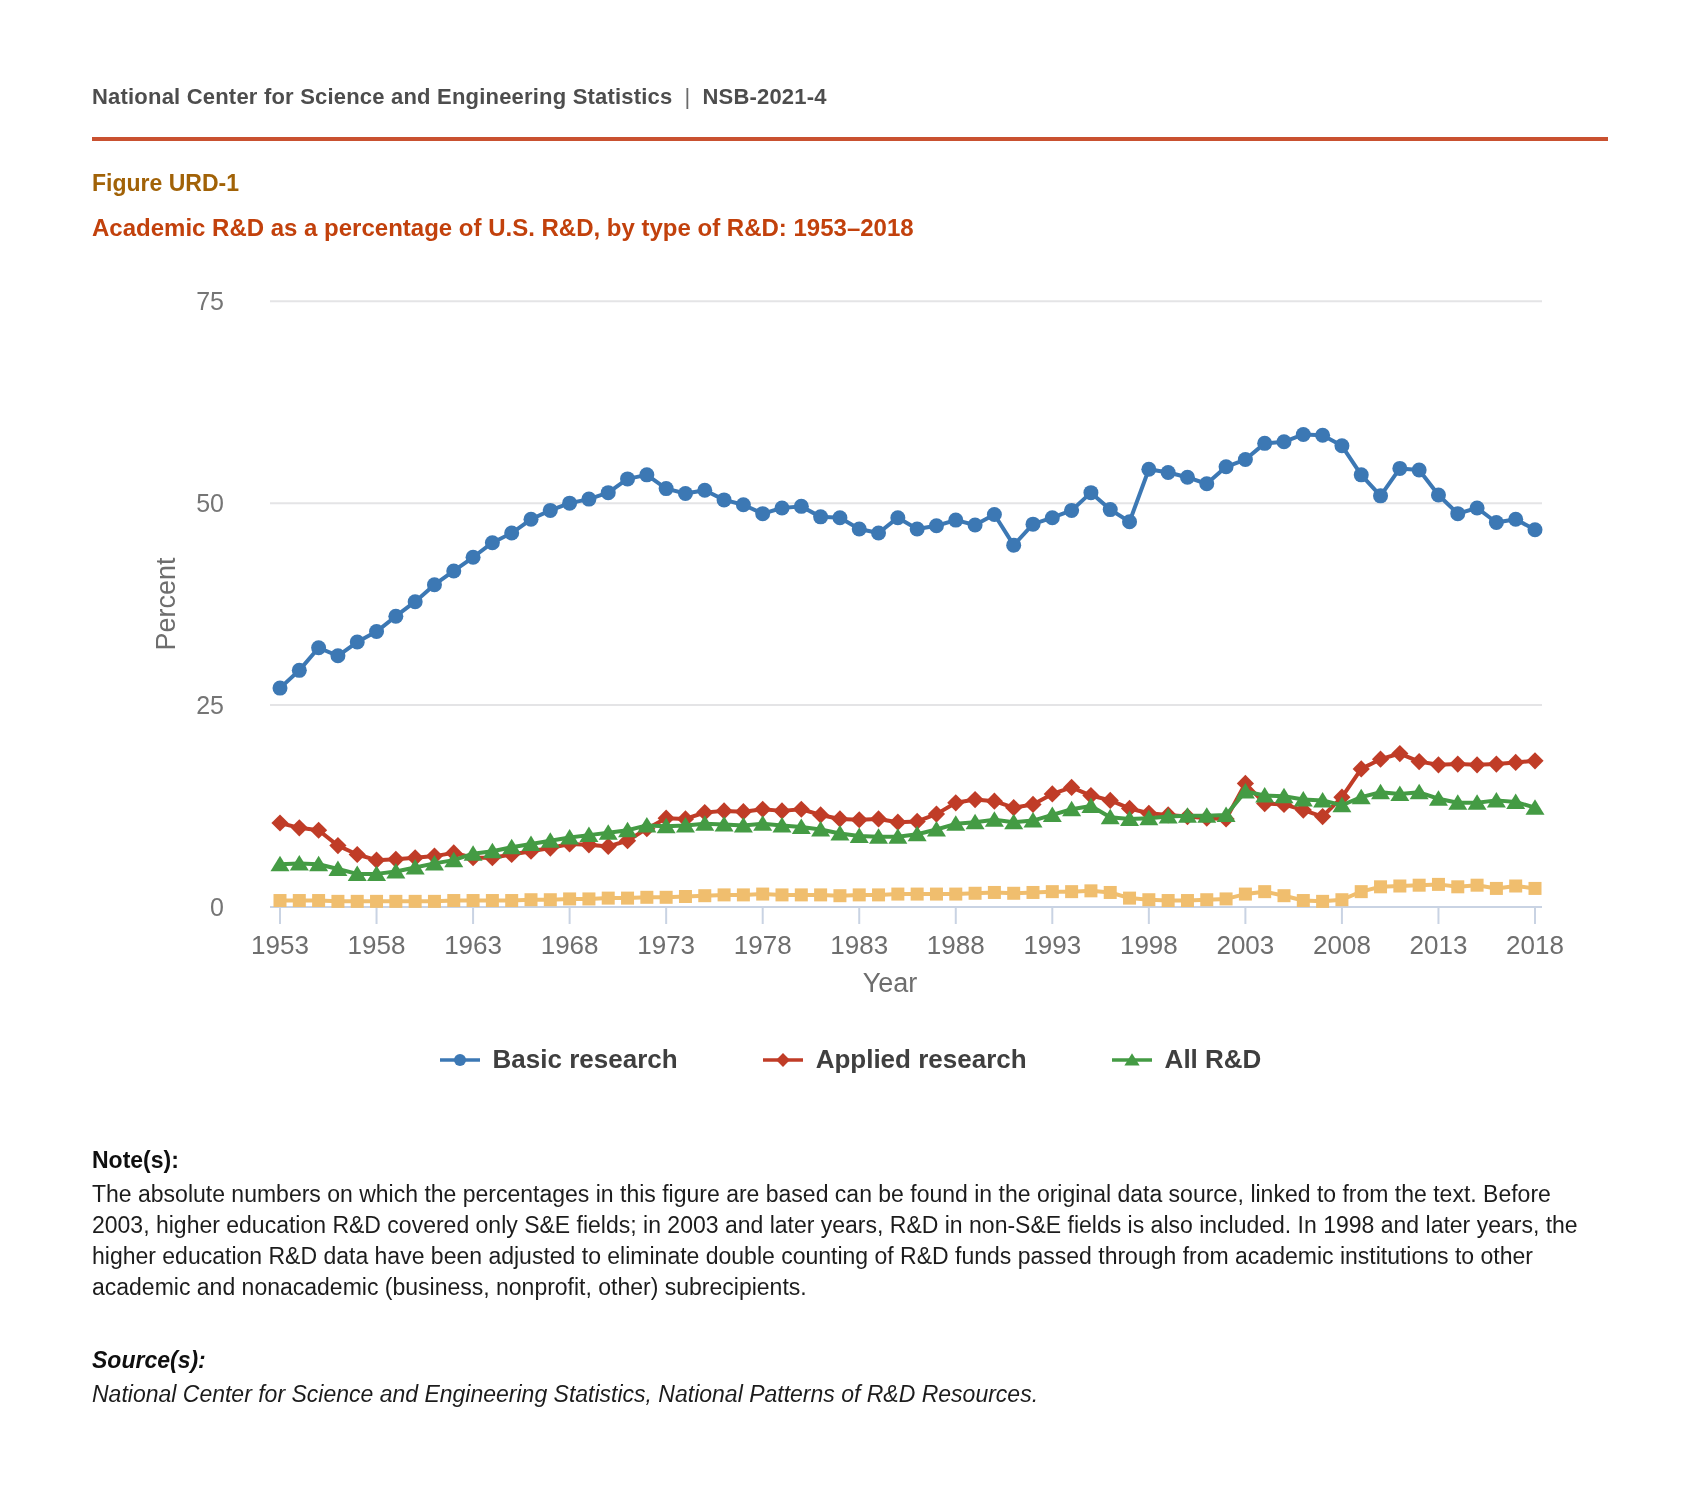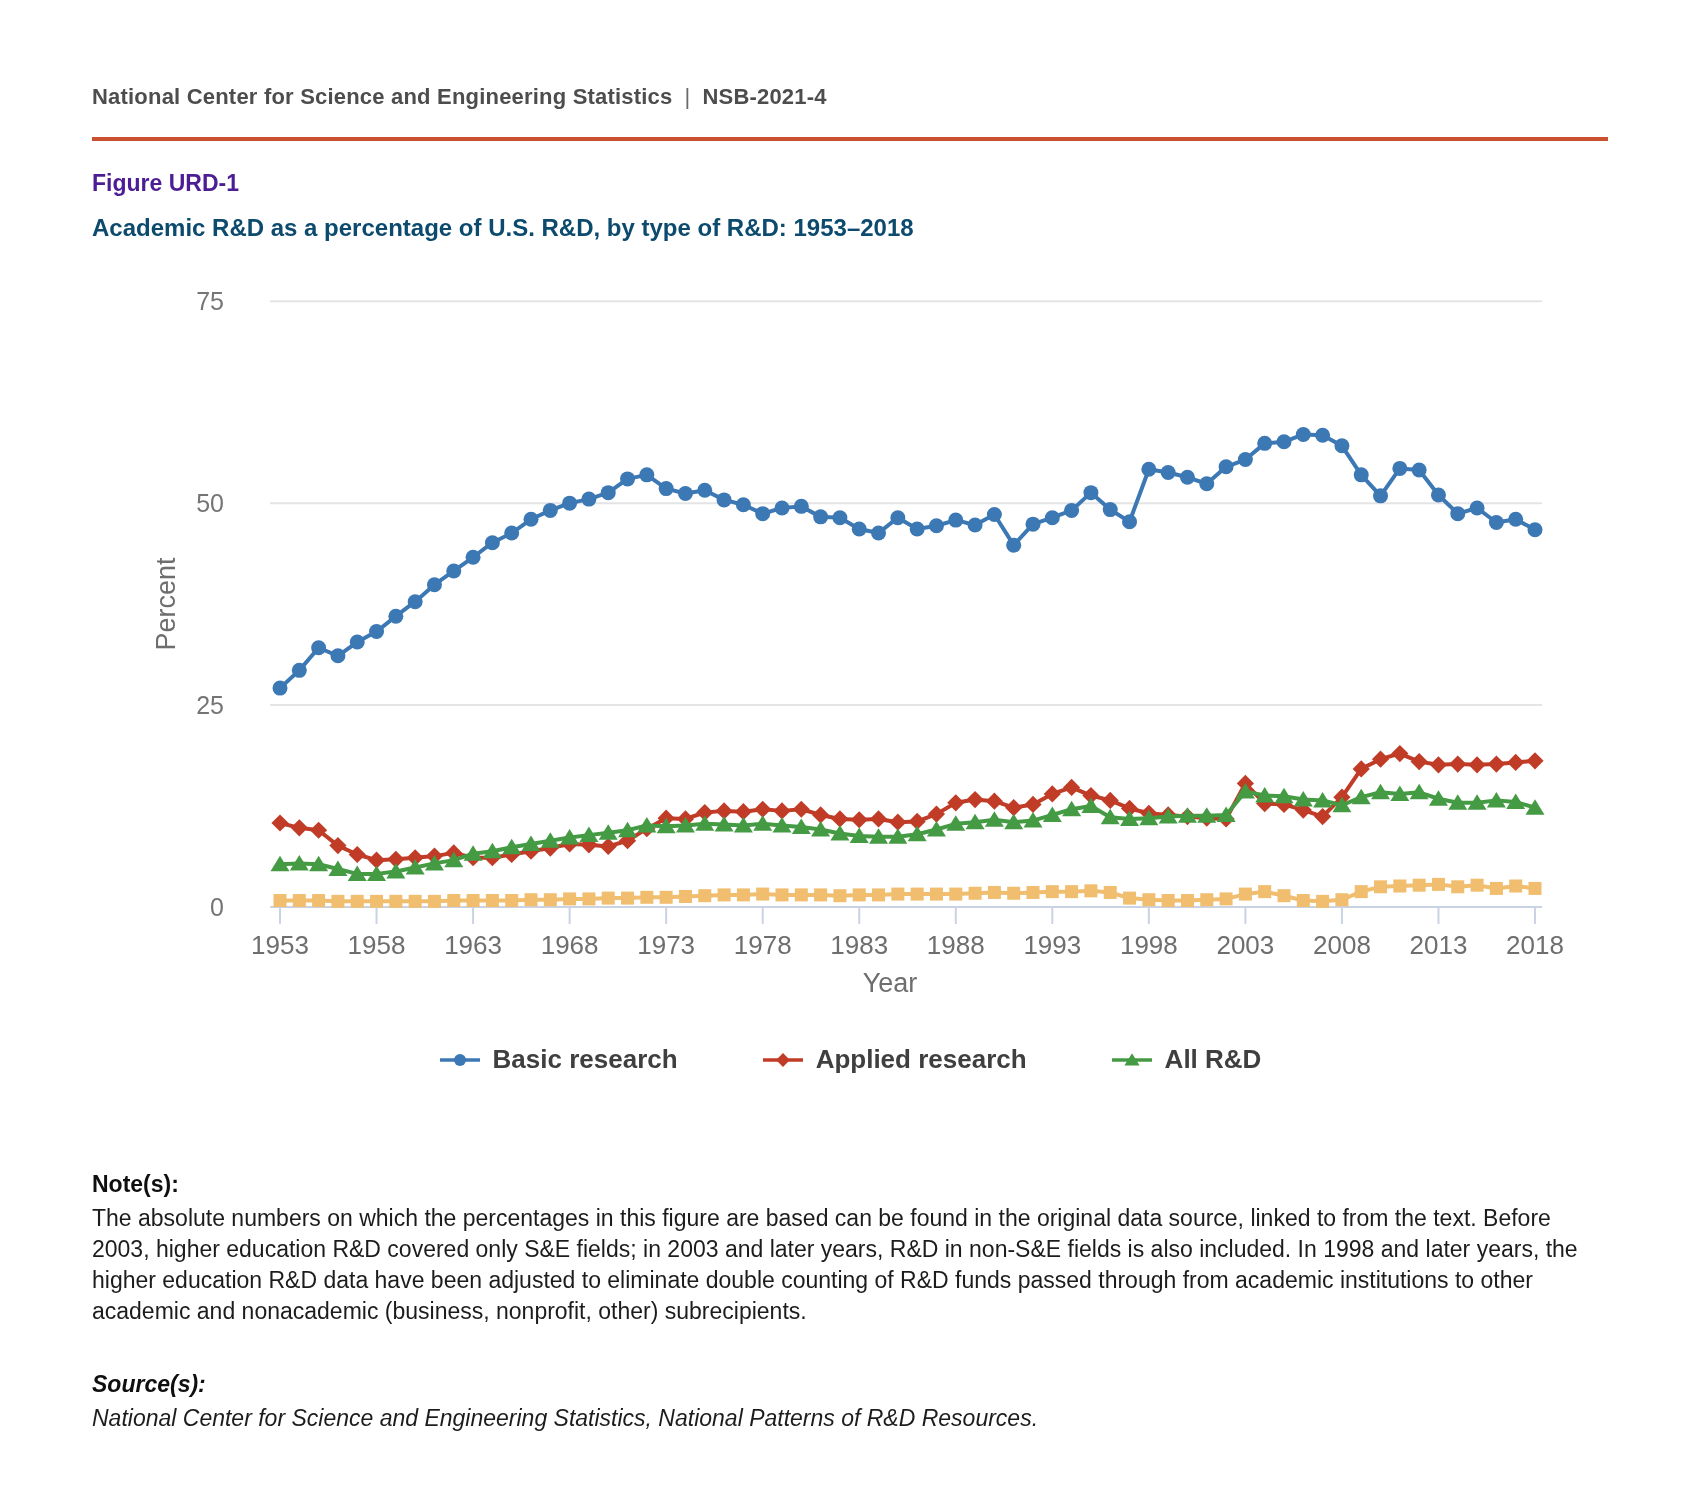--- a/index.html
+++ b/index.html
@@ -1,28 +1,28 @@
 <!DOCTYPE html>
 <html><head>
 <meta charset="utf-8">
 <style>
   html,body{margin:0;padding:0;background:#ffffff;}
   body{width:1700px;height:1509px;font-family:"Liberation Sans",sans-serif;color:#1c1c1c;overflow:hidden;}
   .content{padding:0 92px;}
   .top-header{padding-top:84px;font-size:22px;font-weight:bold;color:#4d4d4d;letter-spacing:.2px;}
   .top-header .sep{margin:0 12px;color:#6a6a6a;font-weight:normal;}
   .red-rule{margin-top:27px;height:4px;background:#c95130;border:none;width:100%;}
-  .figure-label{margin-top:29px;font-size:23px;font-weight:bold;color:#4c1d95;}
-  .figure-title{margin-top:17px;font-size:24px;font-weight:bold;color:#0c4a6e;}
+  .figure-label{margin-top:29px;font-size:23px;font-weight:bold;color:#a16207;}
+  .figure-title{margin-top:17px;font-size:24px;font-weight:bold;color:#c2410c;}
   .chart-wrap{width:1680px;margin-top:2px;}
   svg text{font-family:"Liberation Sans",sans-serif;}
   .legend-row{display:flex;justify-content:center;align-items:center;gap:84px;margin-top:24px;width:1700px;}
   .legend-item{display:flex;align-items:center;gap:12px;cursor:pointer;}
   .legend-item span{font-size:26px;font-weight:bold;color:#3f3f3f;}
-  .notes{margin-top:96px;}
+  .notes{margin-top:72px;}
   .notes-heading,.sources-heading{font-size:23px;font-weight:bold;color:#0f0f0f;}
   .notes-body,.sources-body{font-size:23px;line-height:31px;color:#1c1c1c;margin-top:5px;max-width:1520px;}
   .sources{margin-top:44px;font-style:italic;}
   .indicators-line{margin-top:40px;font-size:23px;font-style:italic;color:#1c1c1c;}
 </style>
 </head>
 <body>
 
 <div class="content">
   <div class="top-header">

